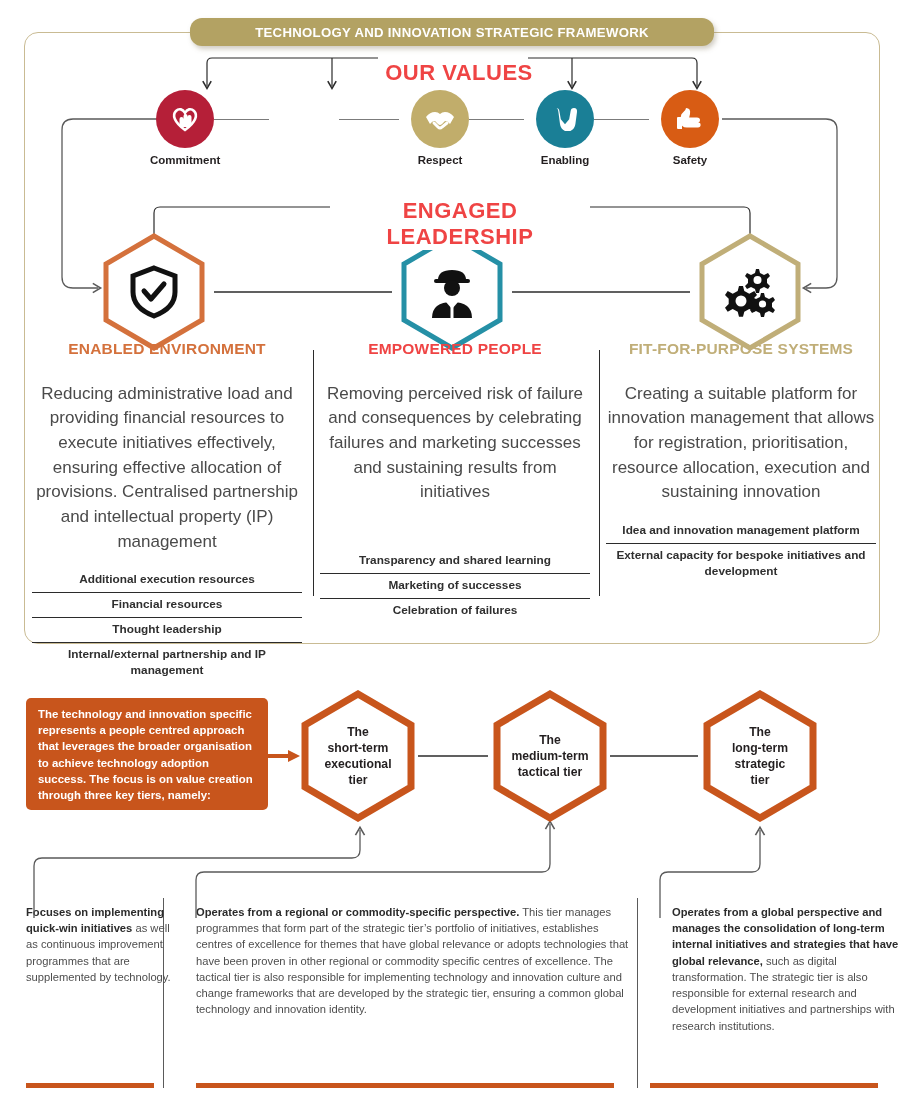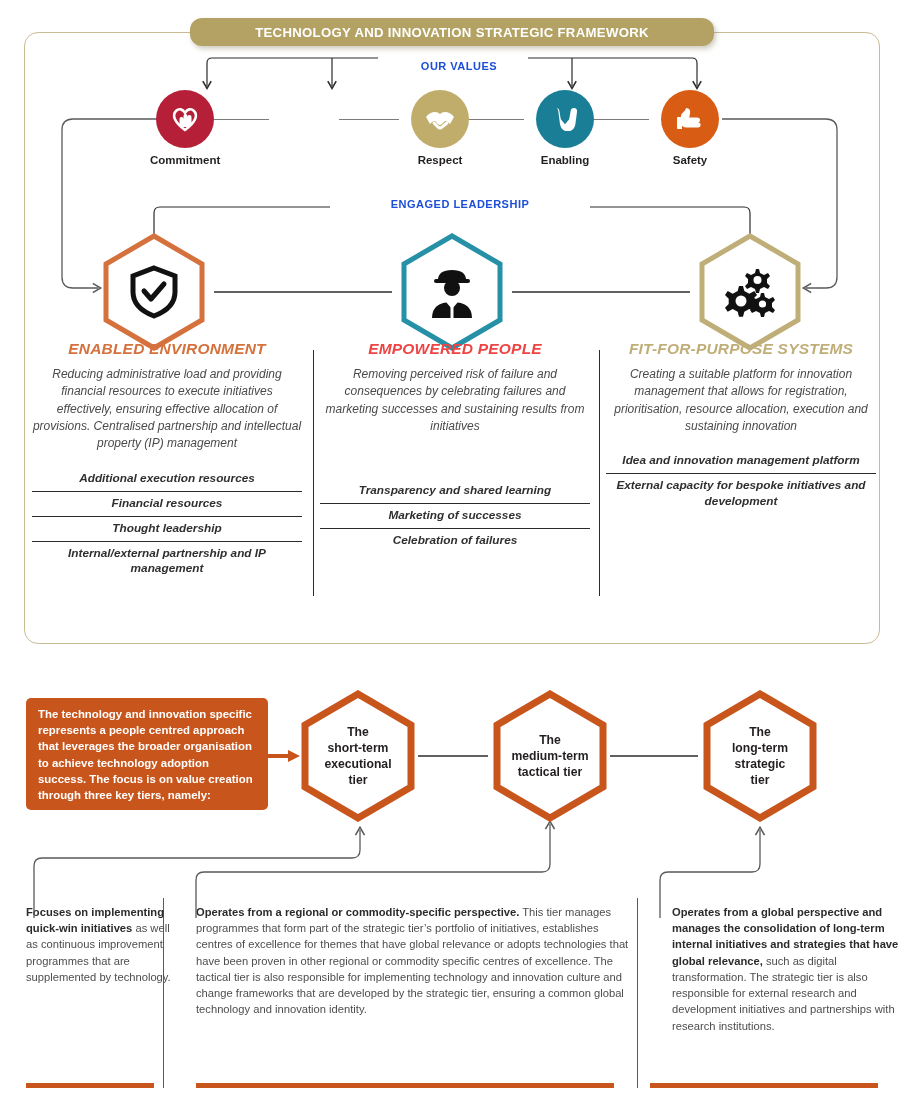--- a/index.html
+++ b/index.html
@@ -25,22 +25,22 @@
     position:absolute;left:190px;top:18px;width:524px;height:28px;
     background:#b3a263;border-radius:12px;
     display:flex;align-items:center;justify-content:center;
     color:#fff;font-weight:bold;font-size:13.2px;letter-spacing:.3px;
     box-shadow:2px 3px 5px rgba(120,110,80,.35);
     z-index:6;
   }
 
   
   .sec-head{
-    position:absolute;font-weight:bold;color:#1d4ed8;
-    font-size:11px;letter-spacing:.5px;text-align:center;background:#fff;
+    position:absolute;font-weight:bold;color:#ef4444;
+    font-size:22px;letter-spacing:.5px;text-align:center;background:#fff;
     z-index:5;
   }
   #our-values{left:378px;top:60px;width:150px;padding:0 6px;}
   #engaged-leadership{left:330px;top:198px;width:248px;padding:0 6px;}
 
   
   .values-row{position:absolute;left:150px;top:90px;width:600px;height:88px;z-index:4;}
   .value{position:absolute;width:70px;text-align:center;top:0;}
   .value .disc{
     width:58px;height:58px;border-radius:50%;margin:0 auto;
@@ -60,25 +60,25 @@
   
   .hexwrap{position:absolute;width:108px;height:120px;z-index:4;}
   .hex-pillars .hexwrap{top:232px;}
   .hx1{left:100px;} .hx2{left:398px;} .hx3{left:696px;}
   .hex-svg{position:absolute;inset:0;}
   .hex-glyph{
     position:absolute;inset:0;display:flex;align-items:center;justify-content:center;
   }
 
   
-  .pillars{position:absolute;left:28px;top:340px;width:848px;height:262px;z-index:4;font-style:italic;}
+  .pillars{position:absolute;left:28px;top:340px;width:848px;height:262px;z-index:4;}
   .pillar{position:absolute;top:0;width:270px;text-align:center;}
   .p1{left:4px;} .p2{left:292px;} .p3{left:578px;}
   .p-title{font-weight:bold;font-size:15.5px;line-height:1.15;letter-spacing:.2px;}
-  .p-body{font-size:12px;line-height:1.45;color:#4a4a4a;margin-top:8px;}
+  .p-body{font-size:17px;line-height:1.45;color:#4a4a4a;margin-top:24px;}
   .p-list{margin-top:14px;}
   .p-item{
     font-size:11.8px;font-weight:bold;color:#2f2f2f;line-height:1.35;
     padding:4px 2px;border-bottom:1.3px solid #2b2b2b;
   }
   .p-item.last{border-bottom:none;}
   .p-item.first{border-top:none;}
   .col-div{position:absolute;top:10px;width:1.3px;height:246px;background:#2b2b2b;}
   .cd1{left:285px;} .cd2{left:571px;}
 

